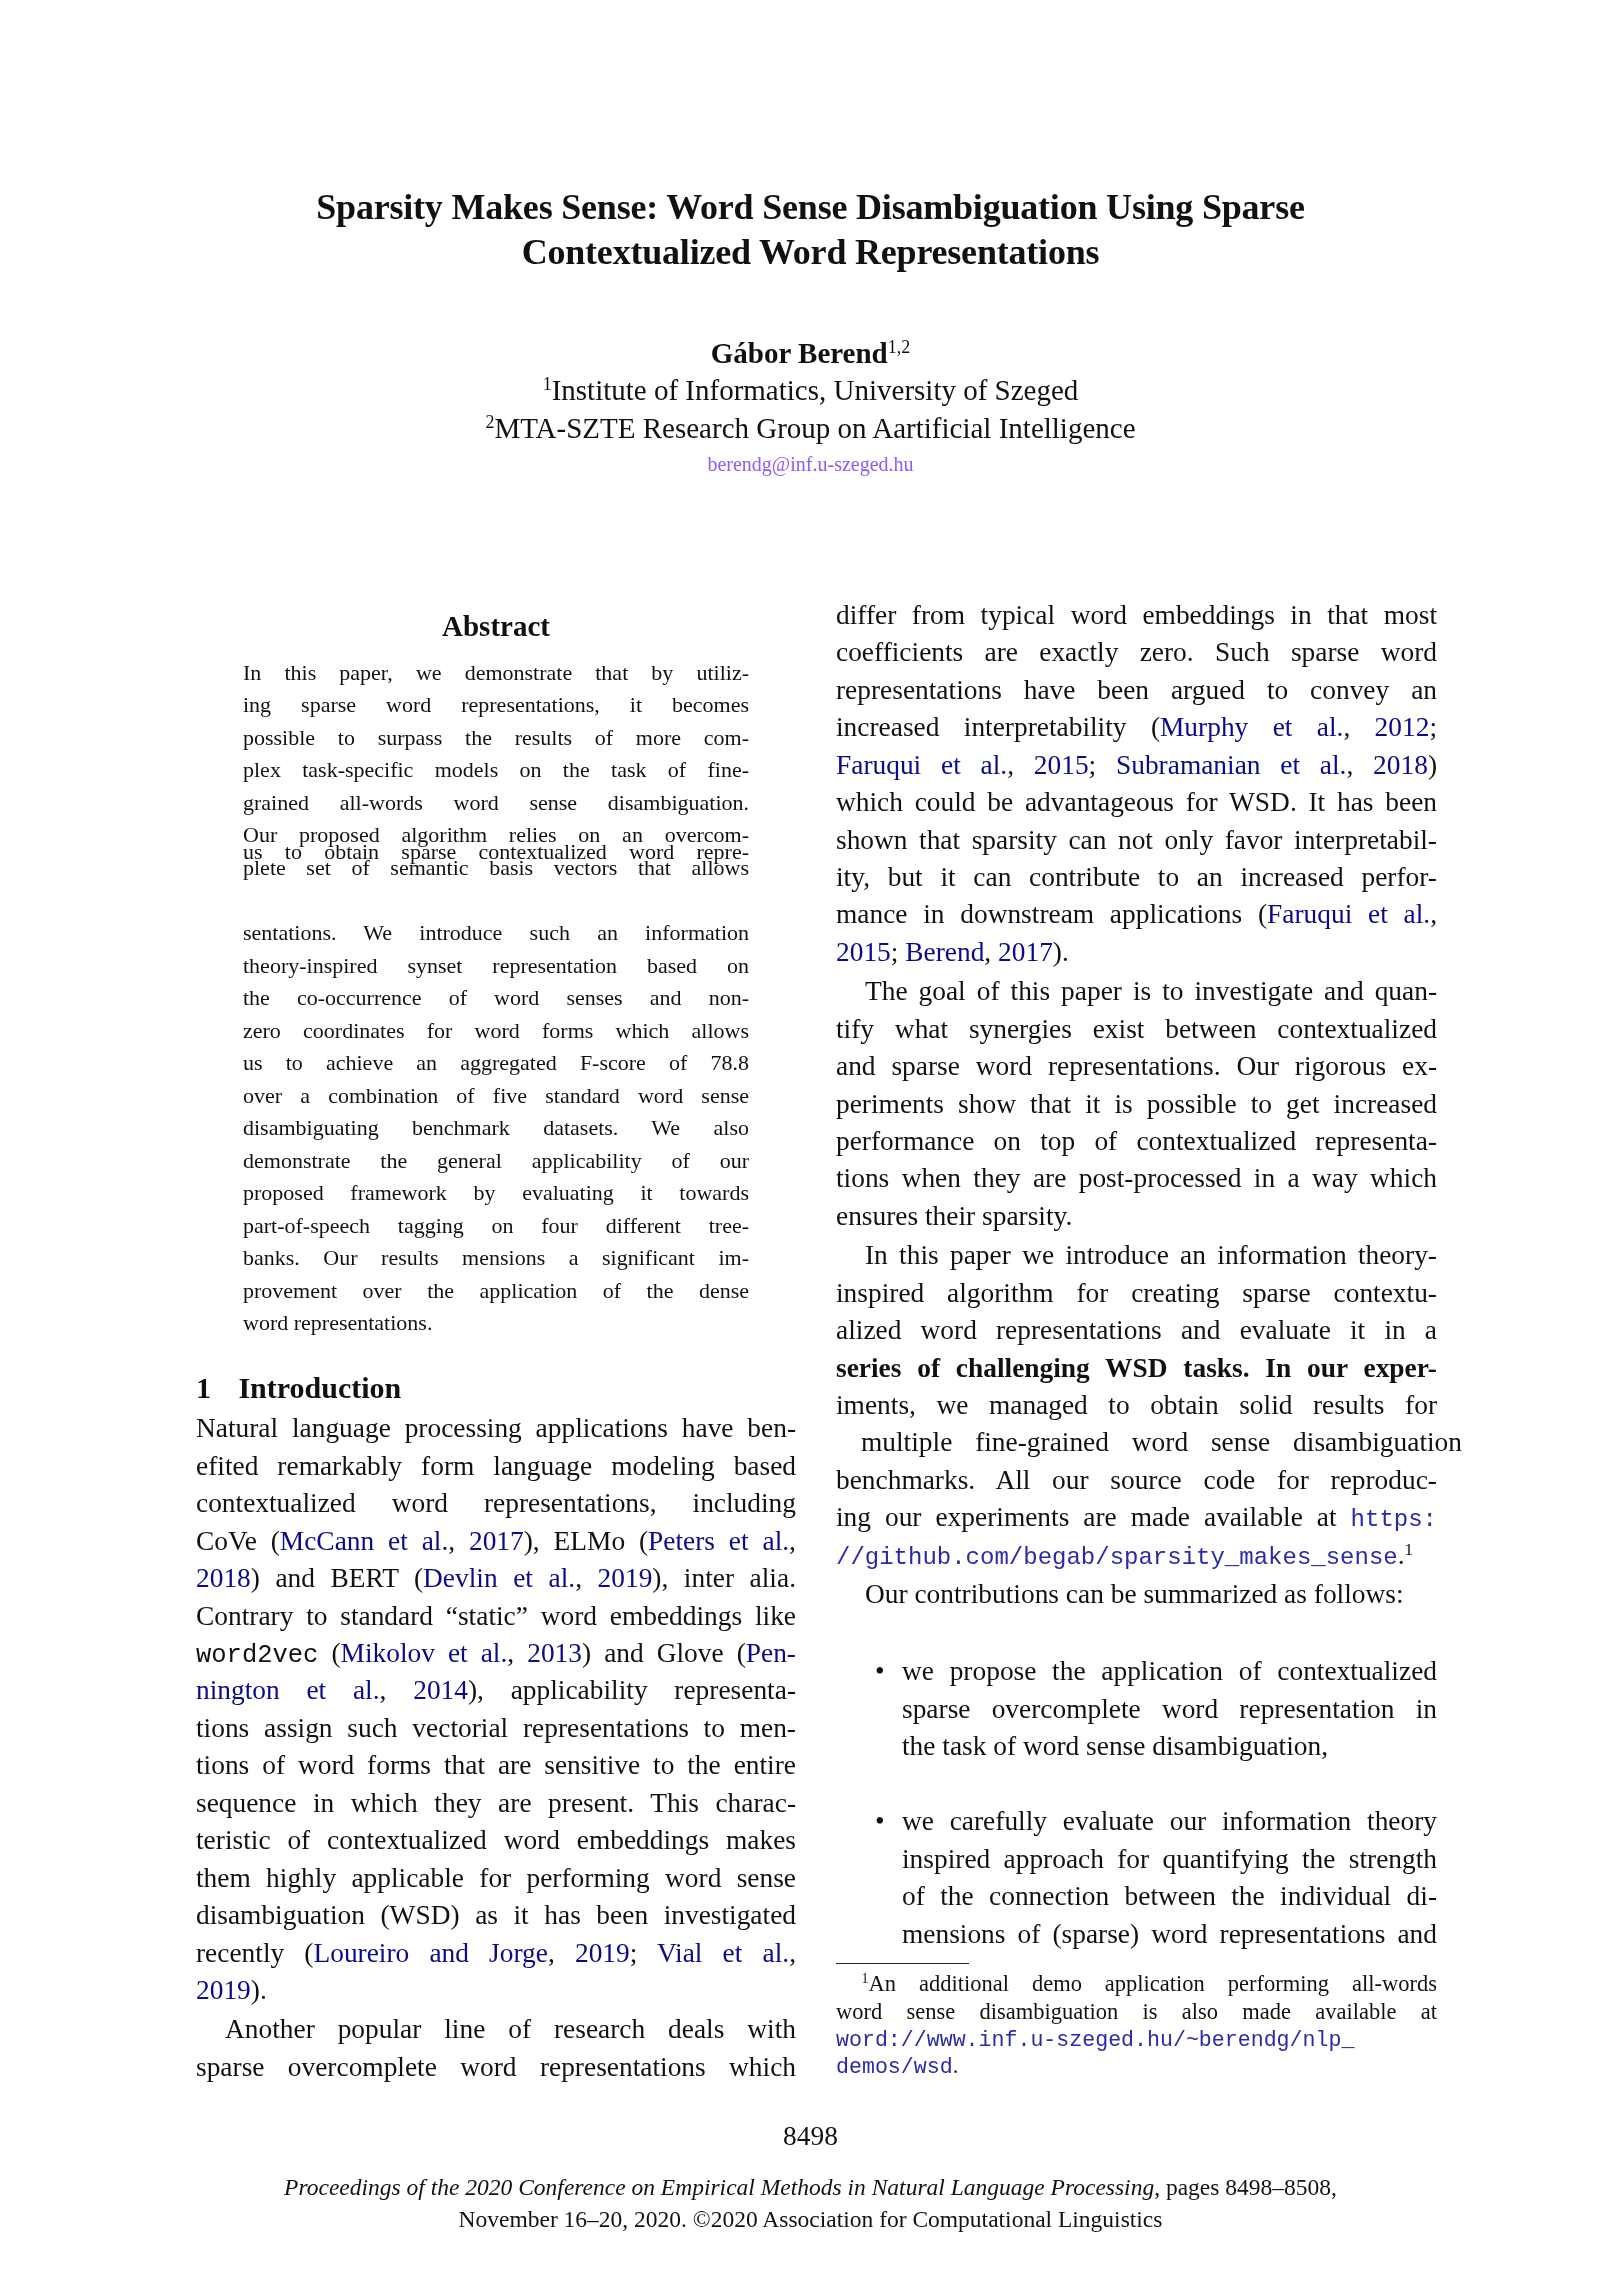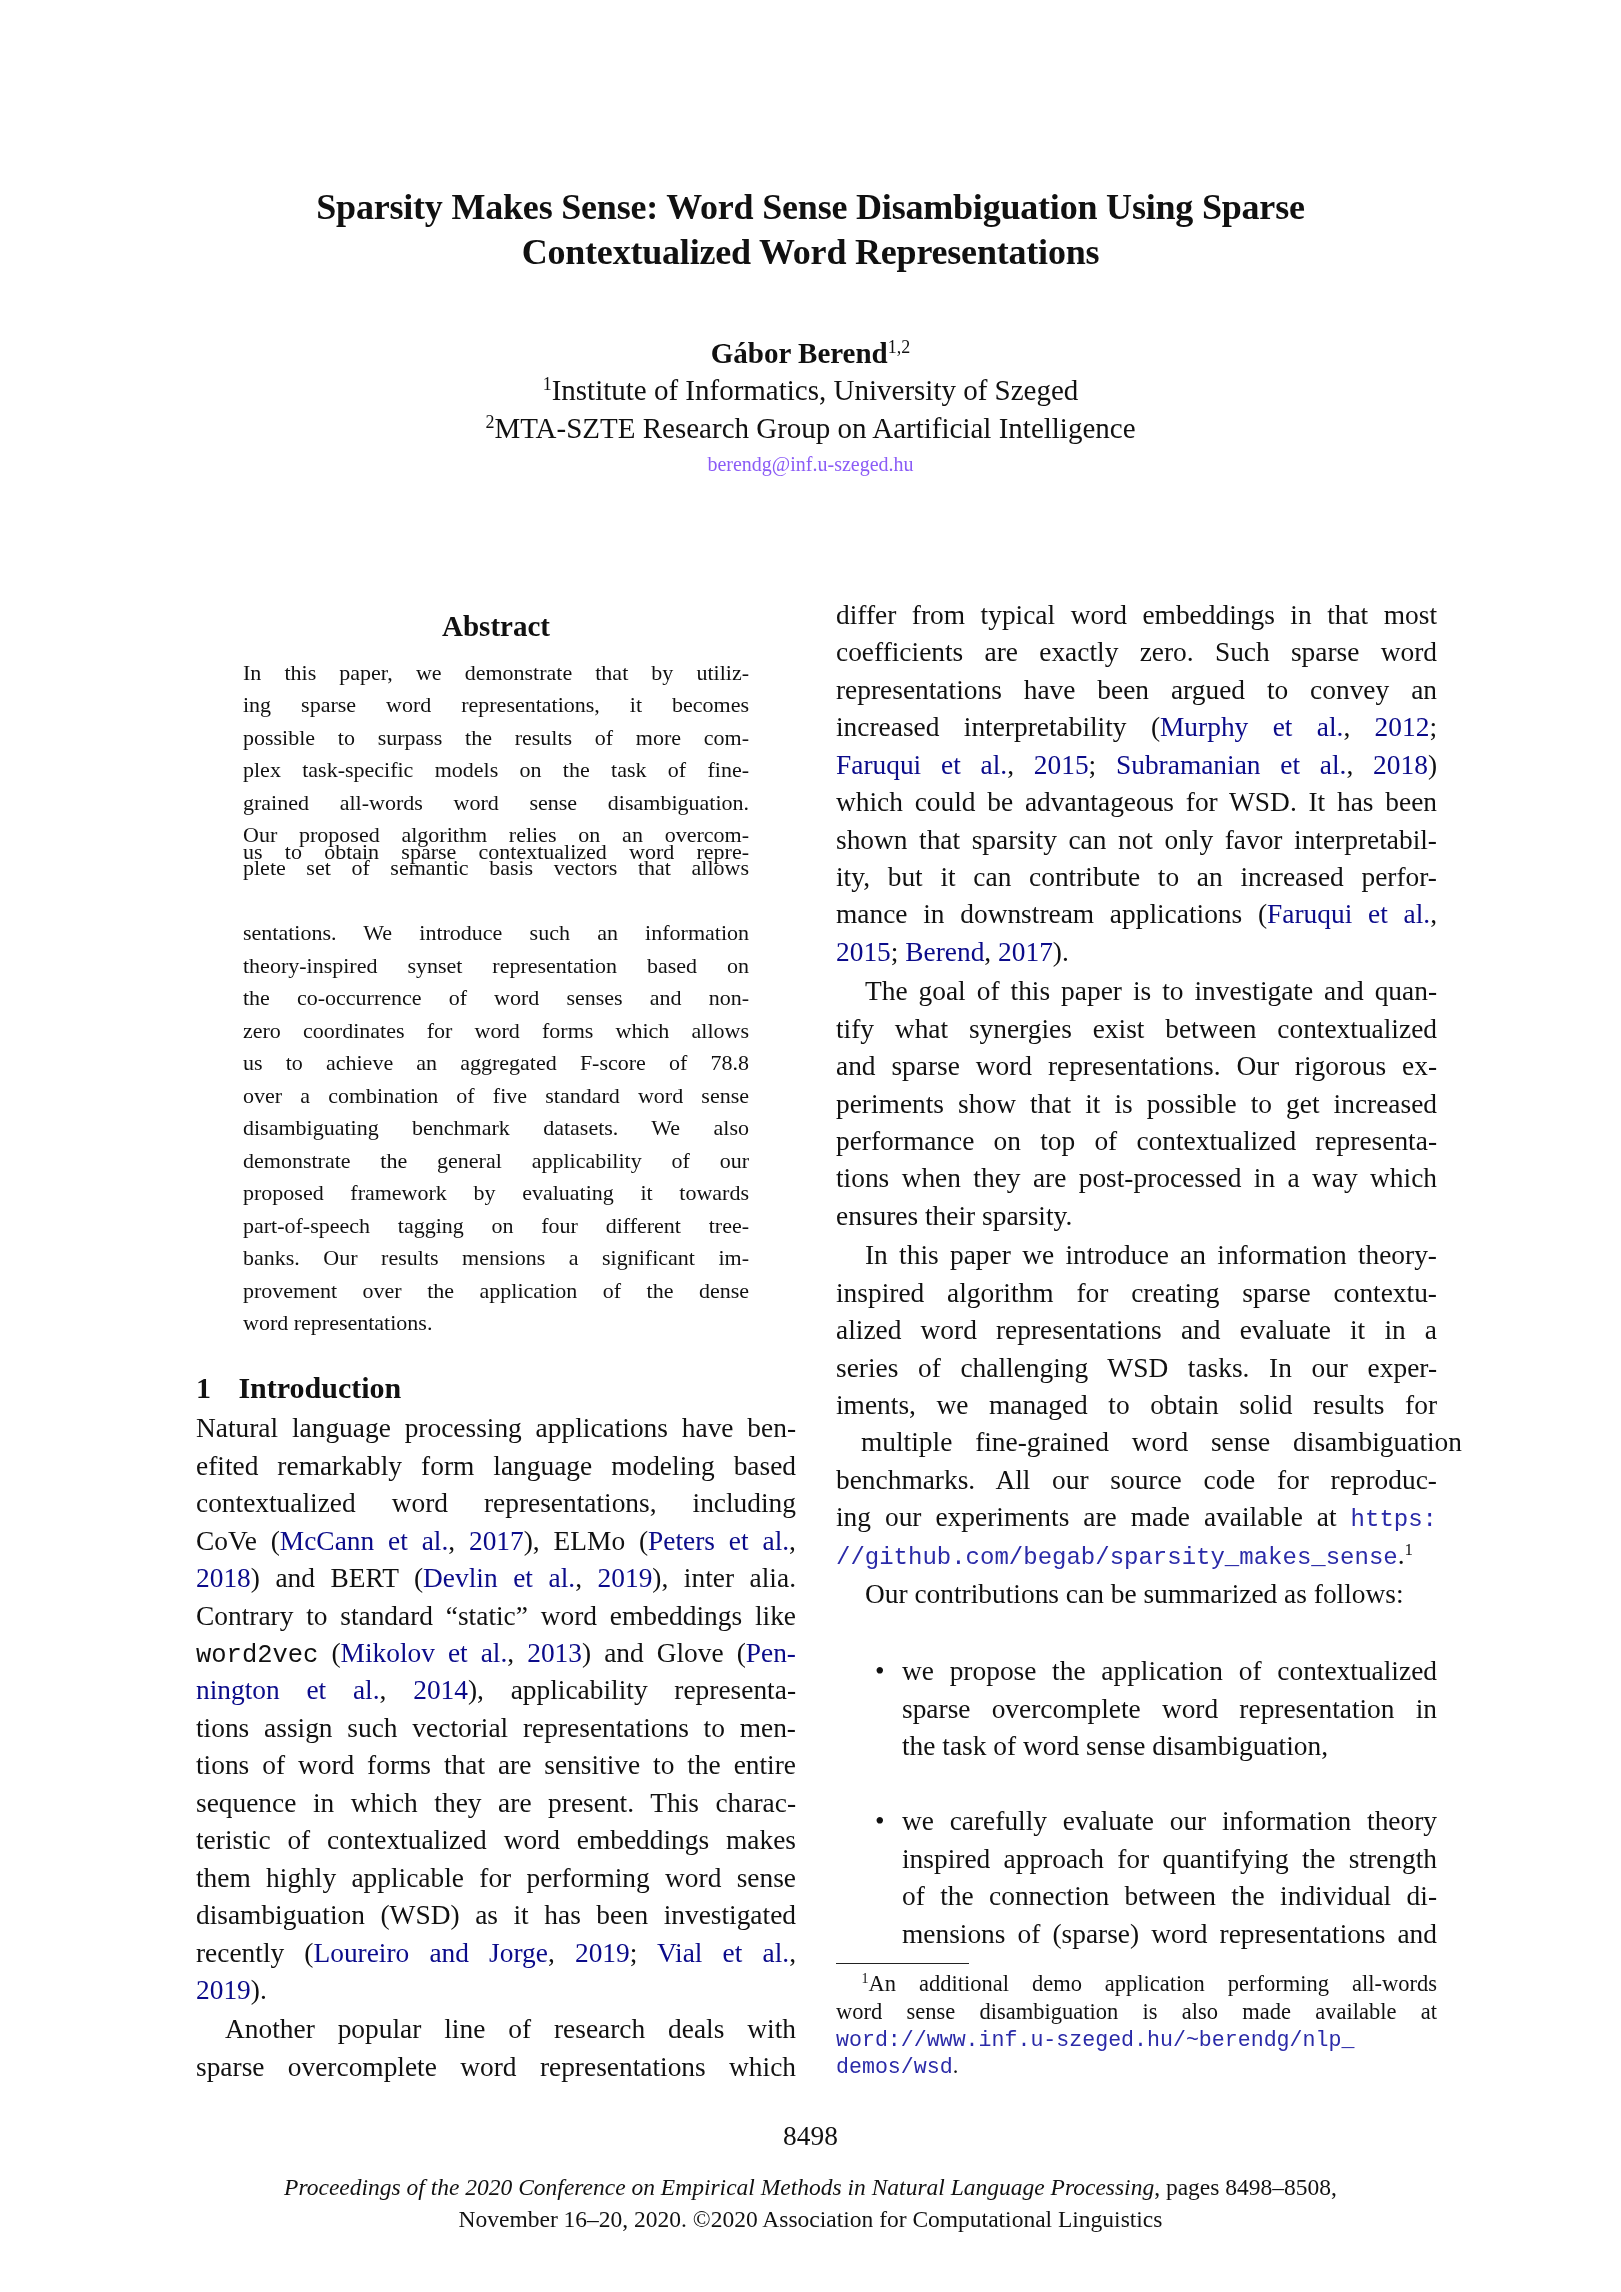--- a/index.html
+++ b/index.html
@@ -107,21 +107,21 @@
     <div class="line body-line rcol indent" style="top: 976px;"><span>The goal of this paper is to investigate and quan-</span></div>
     <div class="line body-line rcol" style="top: 1014px;"><span>tify what synergies exist between contextualized</span></div>
     <div class="line body-line rcol" style="top: 1051px;"><span>and sparse word representations. Our rigorous ex-</span></div>
     <div class="line body-line rcol" style="top: 1089px;"><span>periments show that it is possible to get increased</span></div>
     <div class="line body-line rcol" style="top: 1126px;"><span>performance on top of contextualized representa-</span></div>
     <div class="line body-line rcol" style="top: 1163px;"><span>tions when they are post-processed in a way which</span></div>
     <div class="line body-line rcol last" style="top: 1201px;"><span>ensures their sparsity.</span></div>
     <div class="line body-line rcol indent" style="top: 1240px;"><span>In this paper we introduce an information theory-</span></div>
     <div class="line body-line rcol" style="top: 1278px;"><span>inspired algorithm for creating sparse contextu-</span></div>
     <div class="line body-line rcol" style="top: 1315px;"><span>alized word representations and evaluate it in a</span></div>
-    <div class="line body-line rcol" style="top: 1353px;"><span>series of challenging WSD tasks.  In our exper-</span></div>
+    <div class="line body-line rcol" style="top: 1353px; font-weight: bold;"><span>series of challenging WSD tasks.  In our exper-</span></div>
     <div class="line body-line rcol" style="top: 1390px;"><span>iments, we managed to obtain solid results for</span></div>
     <div class="line body-line rcol" style="top: 1427px; margin-left: 25px;"><span>multiple fine-grained word sense disambiguation</span></div>
     <div class="line body-line rcol" style="top: 1465px;"><span>benchmarks.  All our source code for reproduc-</span></div>
     <div class="line body-line rcol" style="top: 1502px;"><span>ing our experiments are made available at </span><span class="url">https:</span></div>
     <div class="line body-line rcol last" style="top: 1540px;"><span class="url">//github.com/begab/sparsity_makes_sense</span><span>.</span><sup>1</sup></div>
     <div class="line body-line rcol last indent" style="top: 1579px;"><span>Our contributions can be summarized as follows:</span></div>
   </div>
 <div id="bullets">
     <div class="bullet-dot" style="top: 1656px;">•</div>
     <div class="line body-line bul" style="top: 1656px;">we propose the application of contextualized</div>

